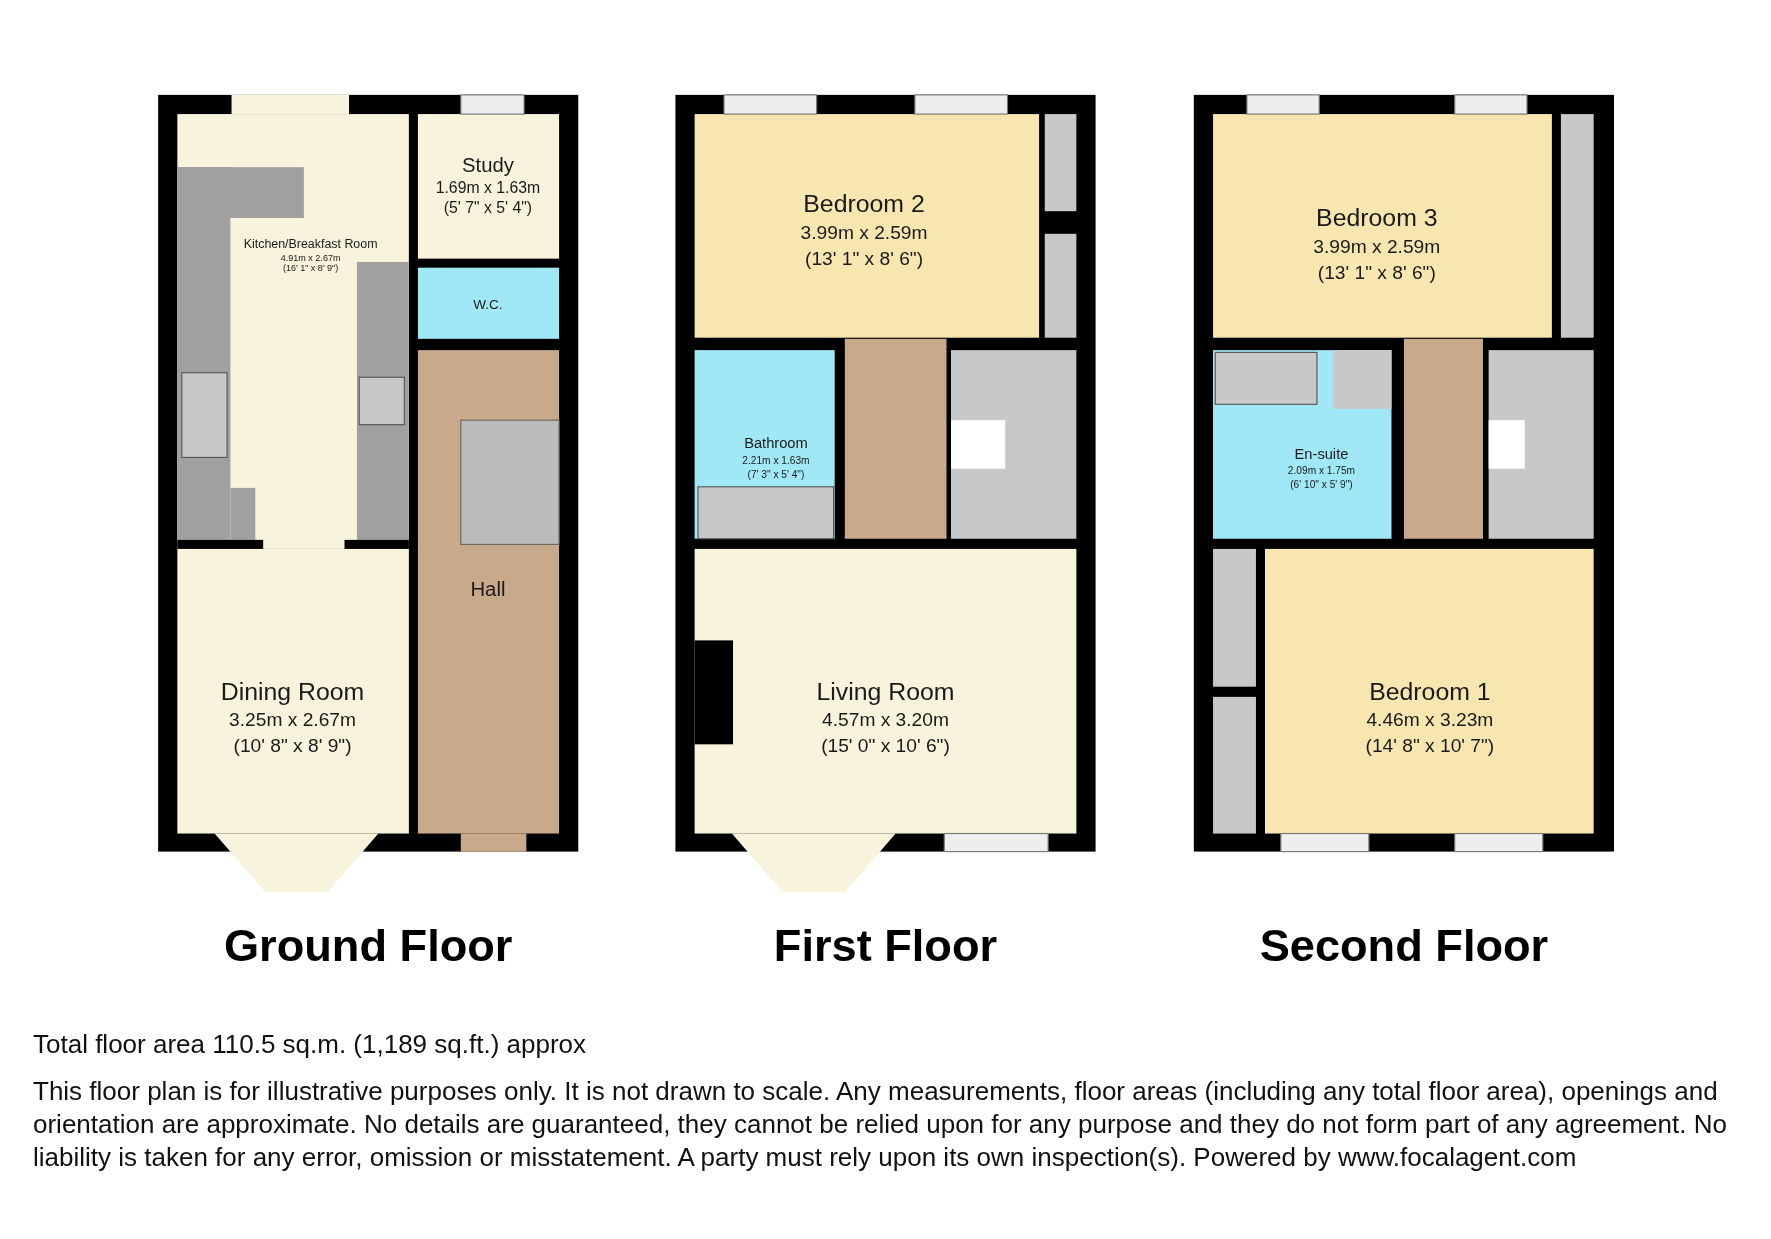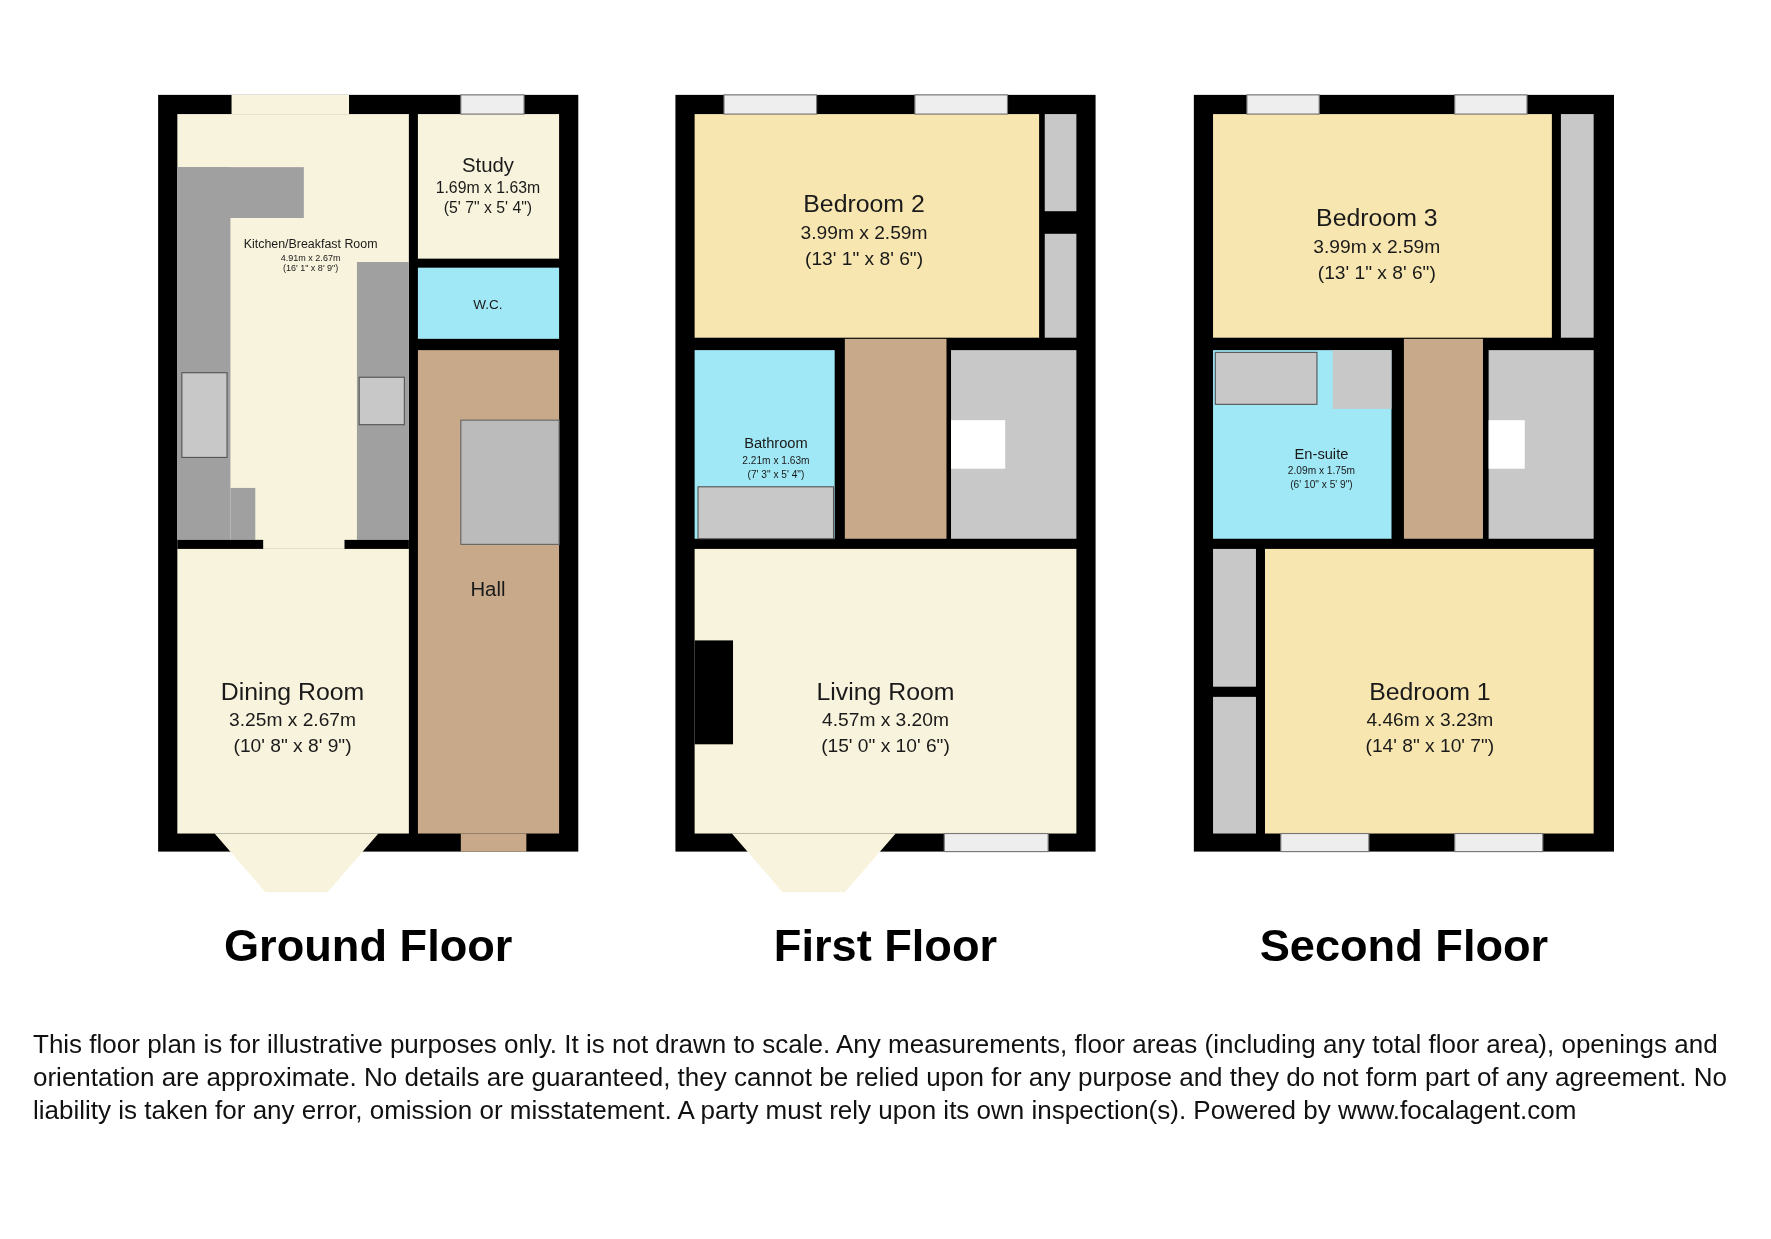--- a/index.html
+++ b/index.html
@@ -101,14 +101,15 @@
  <text class="rl" x="1170" y="406" font-size="13">En-suite</text>
  <text class="rl" x="1170" y="420" font-size="9">2.09m x 1.75m</text>
  <text class="rl" x="1170" y="432" font-size="9">(6' 10" x 5' 9")</text>
  <text class="rl" x="1266" y="620" font-size="22">Bedroom 1</text>
  <text class="rl" x="1266" y="643" font-size="17">4.46m x 3.23m</text>
  <text class="rl" x="1266" y="666" font-size="17">(14' 8" x 10' 7")</text>
  <text class="ft" x="1243" y="851">Second Floor</text>
 </svg>
 
 <div class="notes">
+ <p>Total floor area 110.5 sq.m. (1,189 sq.ft.) approx</p>
  <p>This floor plan is for illustrative purposes only. It is not drawn to scale. Any measurements, floor areas (including any total floor area), openings and orientation are approximate. No details are guaranteed, they cannot be relied upon for any purpose and they do not form part of any agreement. No liability is taken for any error, omission or misstatement. A party must rely upon its own inspection(s). Powered by www.focalagent.com</p>
 </div>
 
 </body></html>

